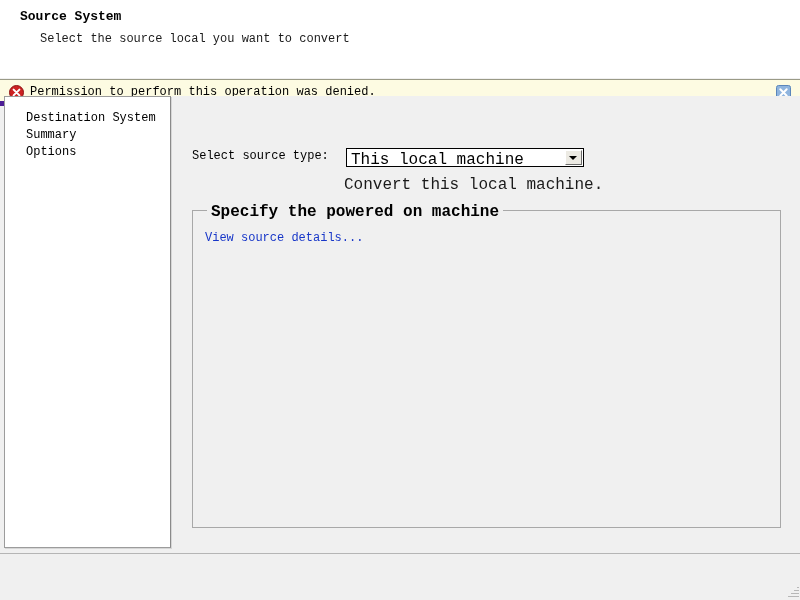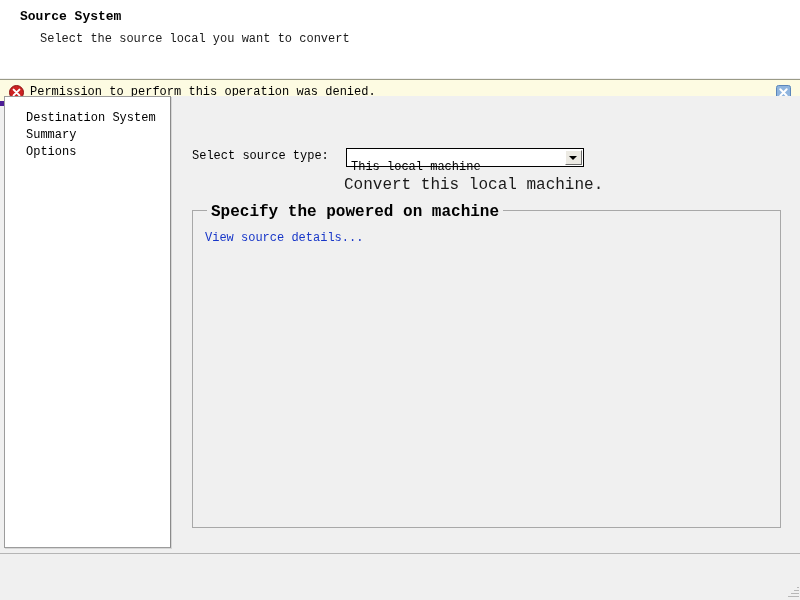--- a/index.html
+++ b/index.html
@@ -187,22 +187,22 @@
     width: 238px;
     height: 19px;
     background: #ffffff;
     border: 1px solid #000000;
     box-sizing: border-box;
     cursor: pointer;
   }
   .combo-value {
     position: absolute;
     left: 4px;
-    top: 11px;
-    font-size: 12px;
+    top: 2px;
+    font-size: 16px;
     white-space: nowrap;
     color: #000;
   }
   .combo-button {
     position: absolute;
     right: 1px;
     top: 1px;
     width: 17px;
     height: 15px;
     background: #eceae3;

